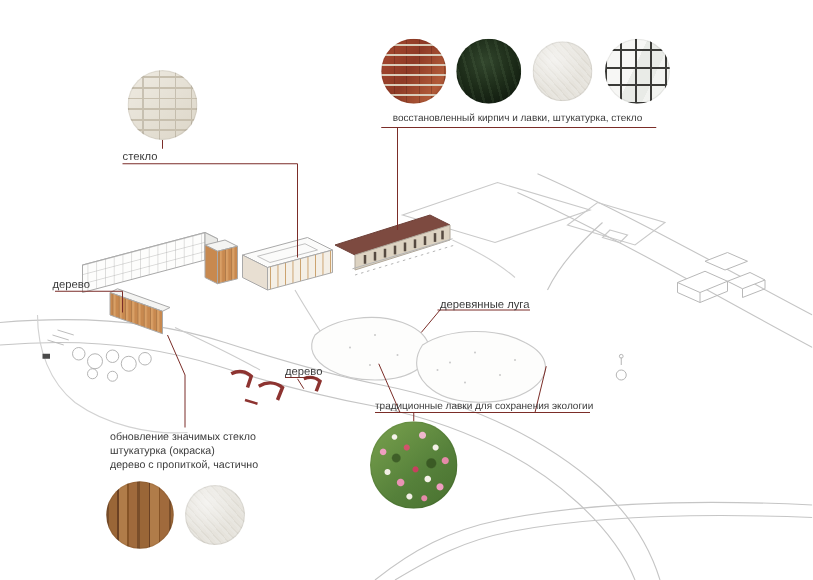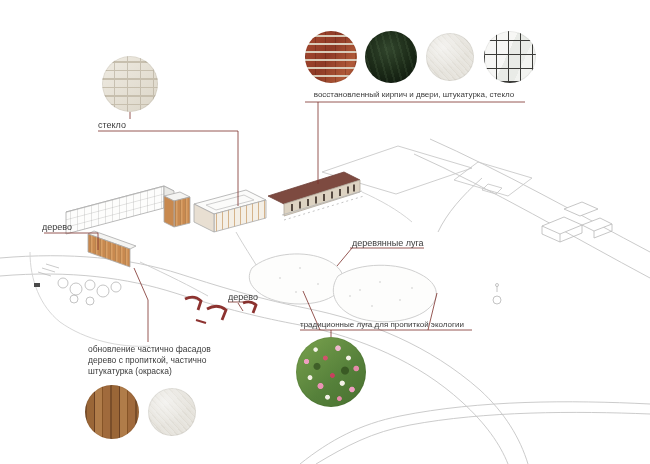--- a/index.html
+++ b/index.html
@@ -207,34 +207,34 @@
       <path d="M300,330 H472"></path>
       <path d="M331,330 V337"></path>
       <path d="M320,330 L303,291"></path>
       <path d="M428,330 L437,293"></path>
       <path d="M148,342 V300 L134,268"></path>
     </g>
   </svg>
 
   <div class="lbl" style="left:98px;top:120px;">стекло</div>
 
-  <div class="lbl small center" style="left:303px;top:90px;width:222px;">восстановленный кирпич и двери, штукатурка, стекло</div>
+  <div class="lbl small center" style="left:303px;top:90px;width:222px;">восстановленный кирпич и лавки, штукатурка, стекло</div>
 
   <div class="lbl" style="left:42px;top:222px;">дерево</div>
 
   <div class="lbl" style="left:352px;top:238px;">деревянные луга</div>
 
   <div class="lbl" style="left:228px;top:292px;">дерево</div>
 
-  <div class="lbl small" style="left:300px;top:320px;">традиционные луга для пропиткой экологии</div>
+  <div class="lbl small" style="left:300px;top:320px;">традиционные лавки для сохранения экологии</div>
 
   <div class="note" style="left:88px;top:344px;">
-    <div>обновление частично фасадов</div>
+    <div>обновление значимых стекло</div>
+    <div>штукатурка (окраска)</div>
     <div>дерево с пропиткой, частично</div>
-    <div>штукатурка (окраска)</div>
   </div>
 
   <div class="sw sw-white-brick" style="left:102px;top:56px;width:56px;height:56px;"></div>
 
   <div class="sw sw-red-brick" style="left:305px;top:31px;width:52px;height:52px;"></div>
 
   <div class="sw sw-dark" style="left:365px;top:31px;width:52px;height:52px;"></div>
 
   <div class="sw sw-plaster" style="left:426px;top:33px;width:48px;height:48px;"></div>
 

